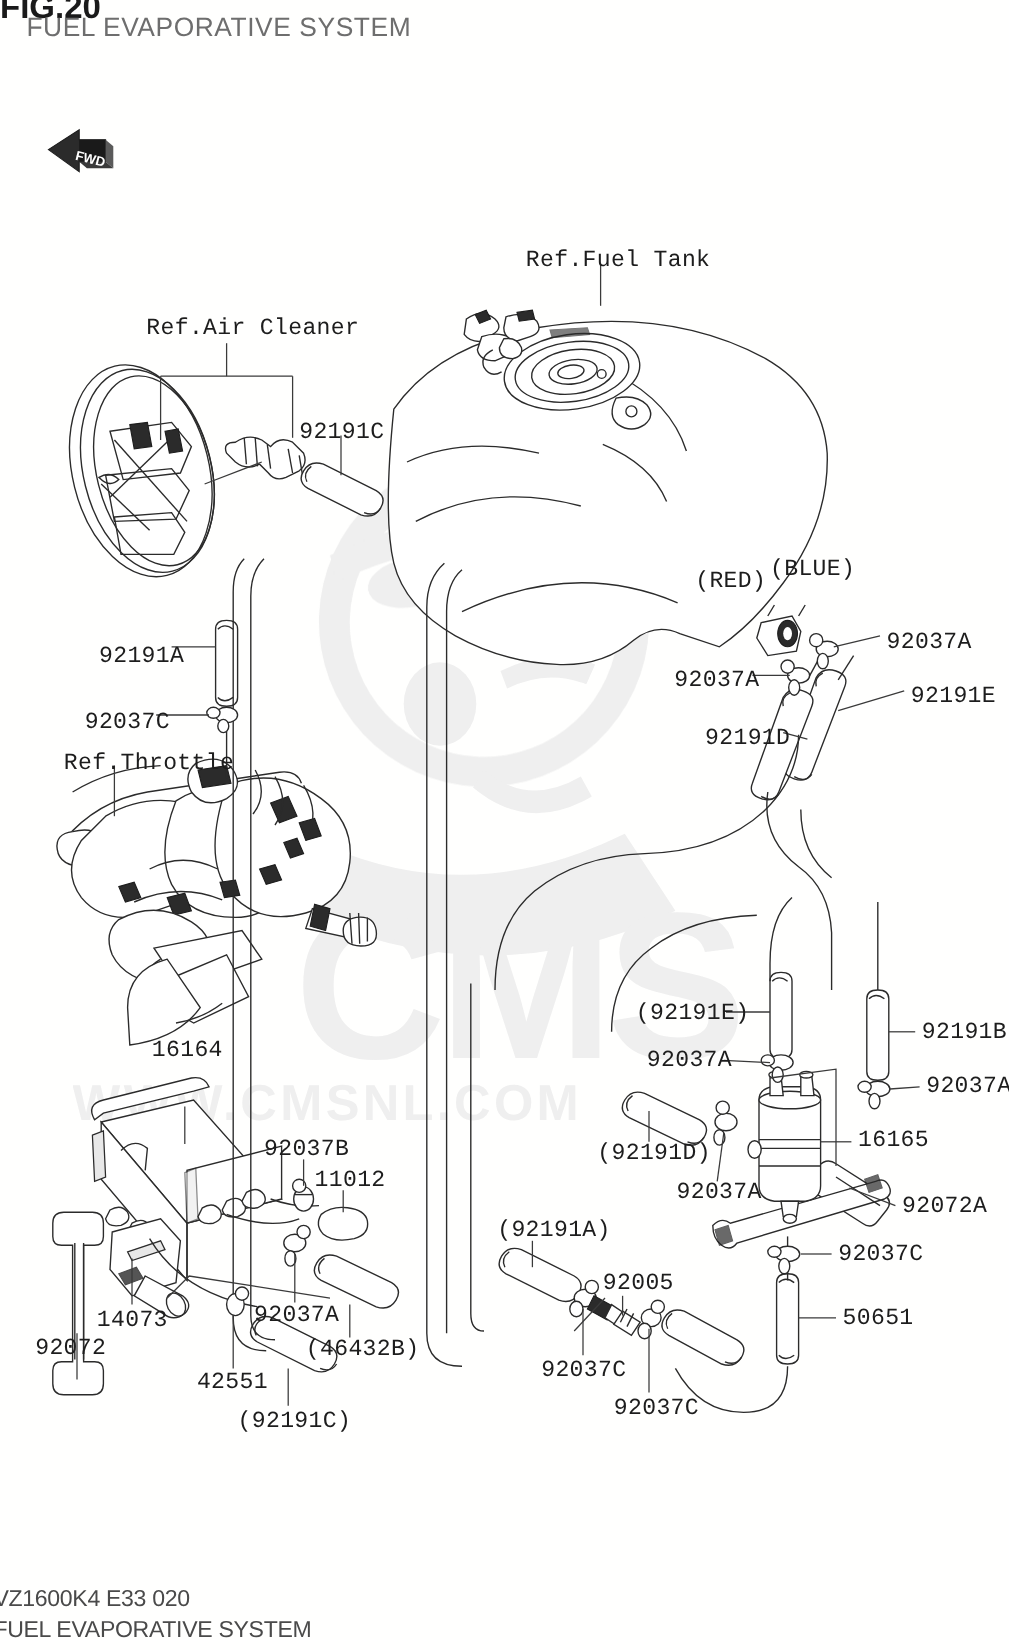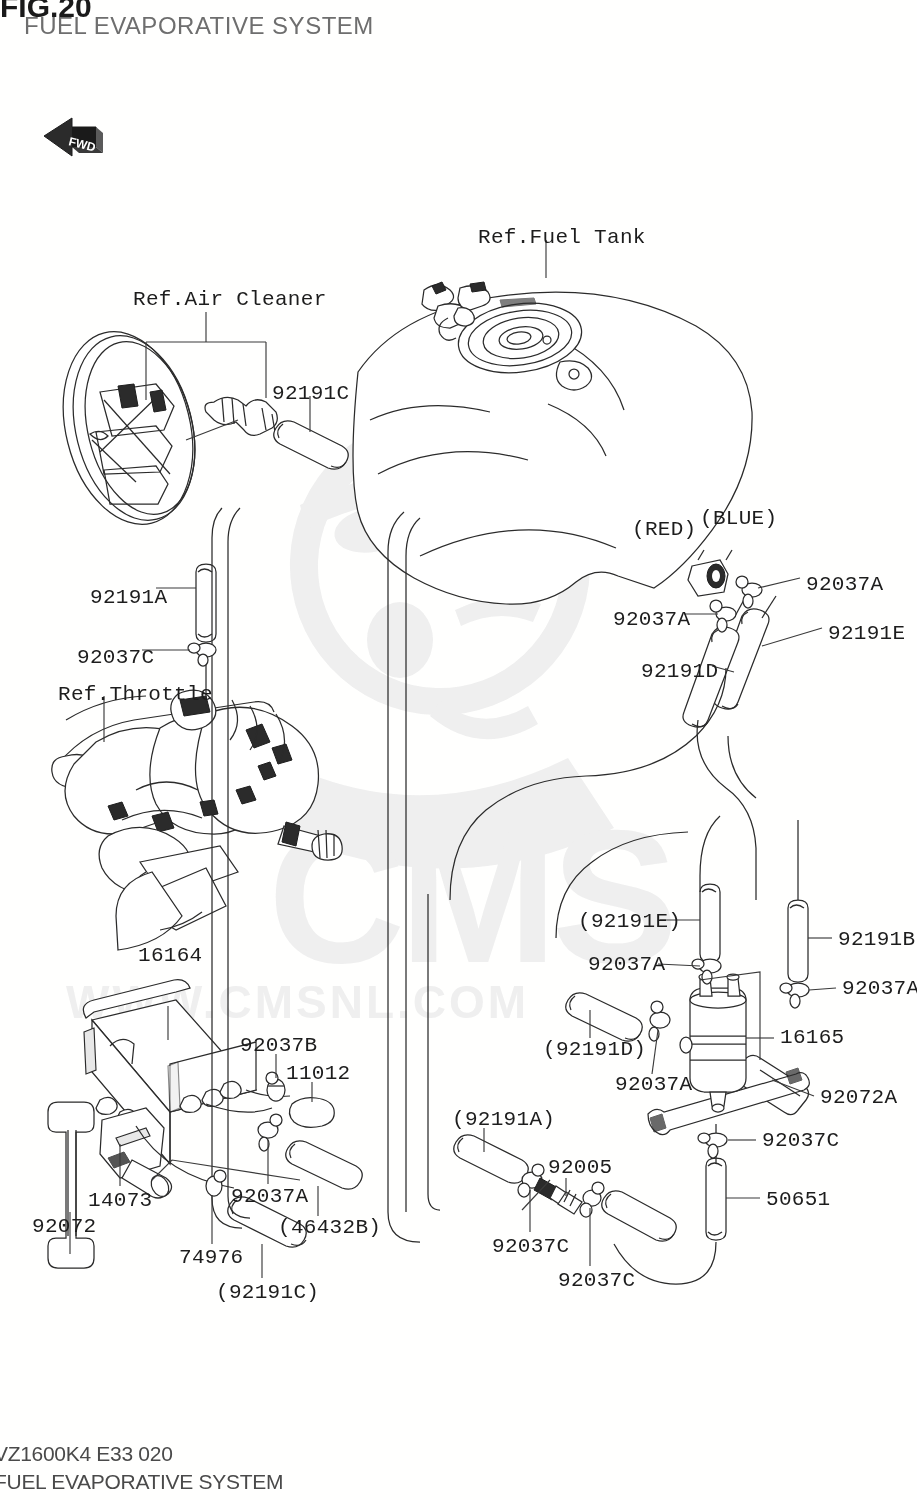--- a/index.html
+++ b/index.html
@@ -500,21 +500,21 @@
   <div class="lbl" style="left:820px;top:1086px">92072A</div>
   <div class="lbl" style="left:762px;top:1129px">92037C</div>
   <div class="lbl" style="left:766px;top:1188px">50651</div>
   <div class="lbl" style="left:138px;top:944px">16164</div>
   <div class="lbl" style="left:240px;top:1034px">92037B</div>
   <div class="lbl" style="left:286px;top:1062px">11012</div>
   <div class="lbl" style="left:231px;top:1185px">92037A</div>
   <div class="lbl" style="left:278px;top:1216px">(46432B)</div>
   <div class="lbl" style="left:32px;top:1215px">92072</div>
   <div class="lbl" style="left:88px;top:1189px">14073</div>
-  <div class="lbl" style="left:179px;top:1246px">74976</div>
+  <div class="lbl" style="left:179px;top:1246px">42551</div>
   <div class="lbl" style="left:216px;top:1281px">(92191C)</div>
   <div class="lbl" style="left:452px;top:1108px">(92191A)</div>
   <div class="lbl" style="left:548px;top:1156px">92005</div>
   <div class="lbl" style="left:492px;top:1235px">92037C</div>
   <div class="lbl" style="left:558px;top:1269px">92037C</div>
 
   <div class="foot-code">VZ1600K4 E33 020</div>
   <div class="foot-title">FUEL EVAPORATIVE SYSTEM</div>
 
 </div>

